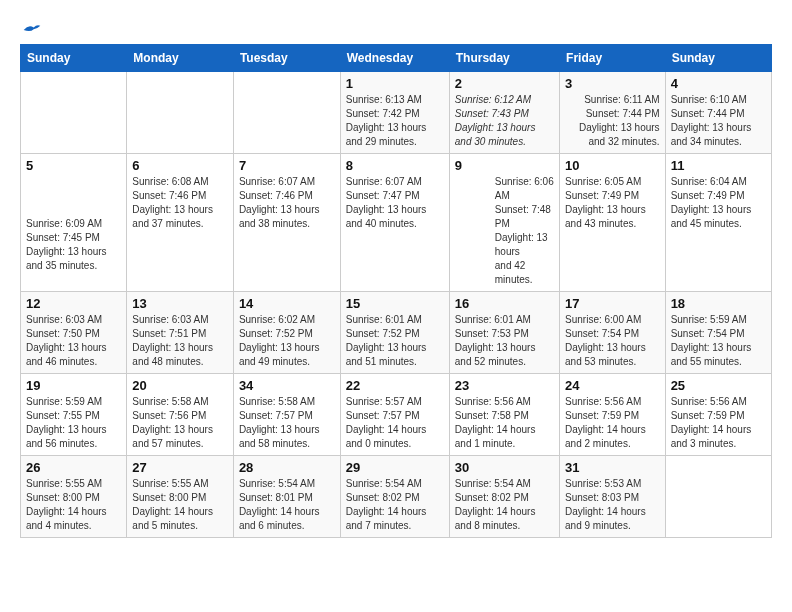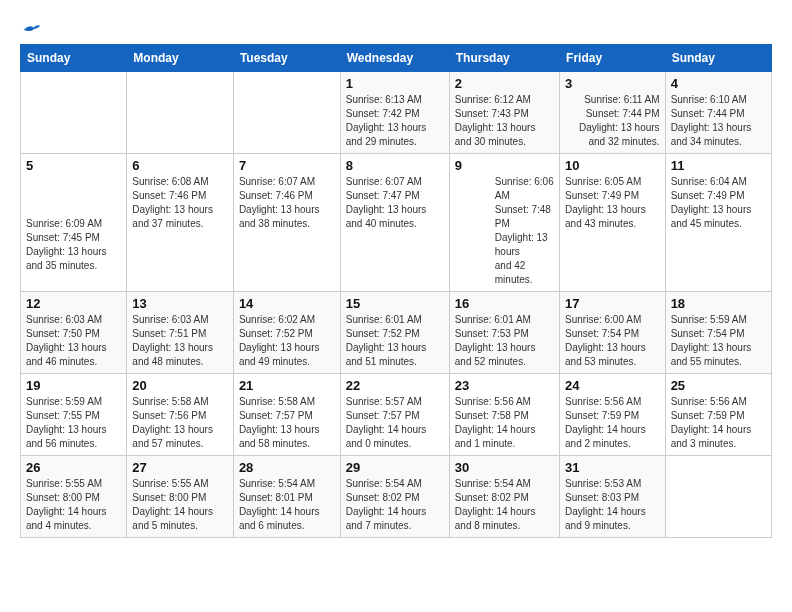--- a/index.html
+++ b/index.html
@@ -121,21 +121,21 @@
         <td class="empty"></td>
         <td>
           <span class="day-num">1</span>
           <div class="day-info" style="white-space: pre-line;">Sunrise: 6:13 AM
 Sunset: 7:42 PM
 Daylight: 13 hours
 and 29 minutes.</div>
         </td>
         <td>
           <span class="day-num">2</span>
-          <div class="day-info" style="white-space: pre-line;">Sunrise: 6:12 AM
+          <div class="day-info" style="white-space: pre-line; font-style: italic;">Sunrise: 6:12 AM
 Sunset: 7:43 PM
 Daylight: 13 hours
 and 30 minutes.</div>
         </td>
         <td>
           <span class="day-num">3</span>
           <div class="day-info" style="white-space: pre-line; text-align: right;">Sunrise: 6:11 AM
 Sunset: 7:44 PM
 Daylight: 13 hours
 and 32 minutes.</div>
@@ -259,21 +259,21 @@
 and 56 minutes.</div>
         </td>
         <td>
           <span class="day-num">20</span>
           <div class="day-info" style="white-space: pre-line;">Sunrise: 5:58 AM
 Sunset: 7:56 PM
 Daylight: 13 hours
 and 57 minutes.</div>
         </td>
         <td>
-          <span class="day-num">21</span>
+          <span class="day-num">34</span>
           <div class="day-info" style="white-space: pre-line;">Sunrise: 5:58 AM
 Sunset: 7:57 PM
 Daylight: 13 hours
 and 58 minutes.</div>
         </td>
         <td>
           <span class="day-num">22</span>
           <div class="day-info" style="white-space: pre-line;">Sunrise: 5:57 AM
 Sunset: 7:57 PM
 Daylight: 14 hours

